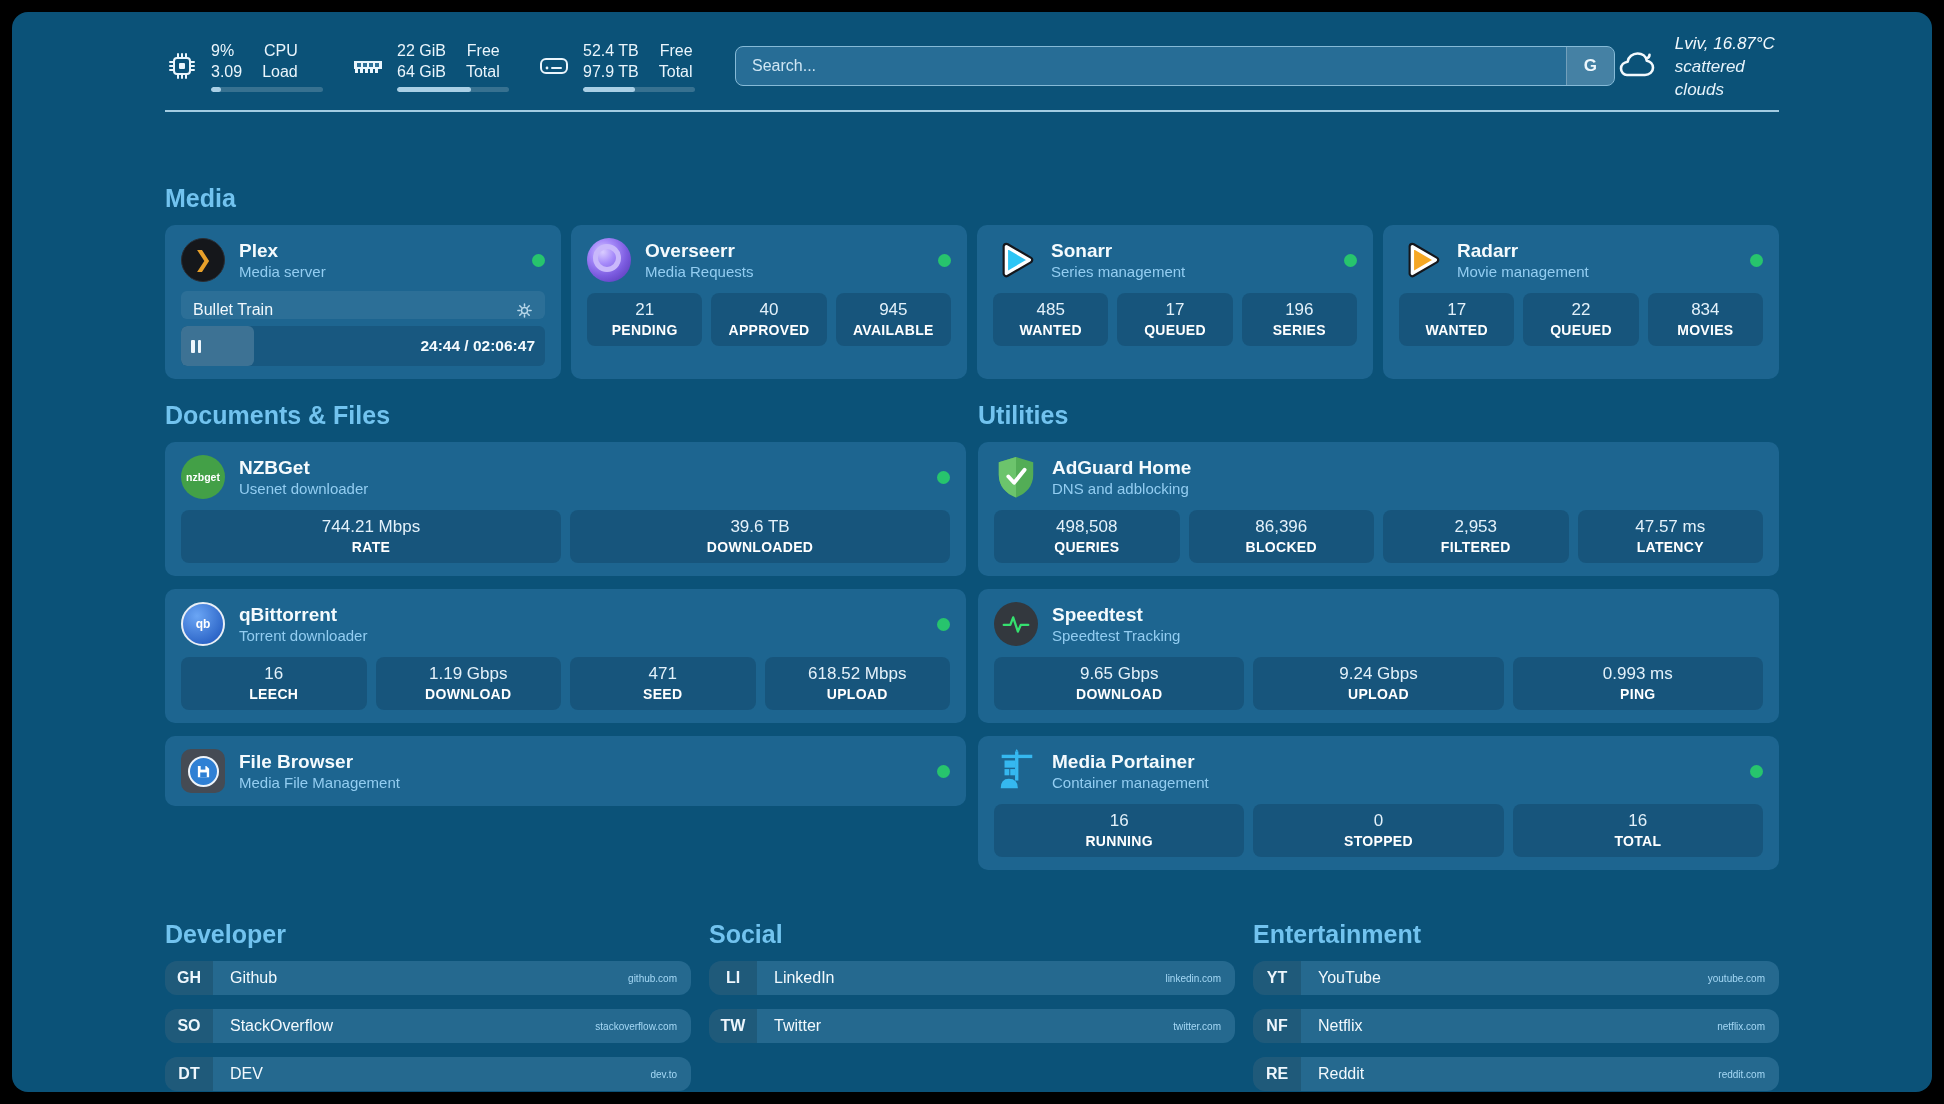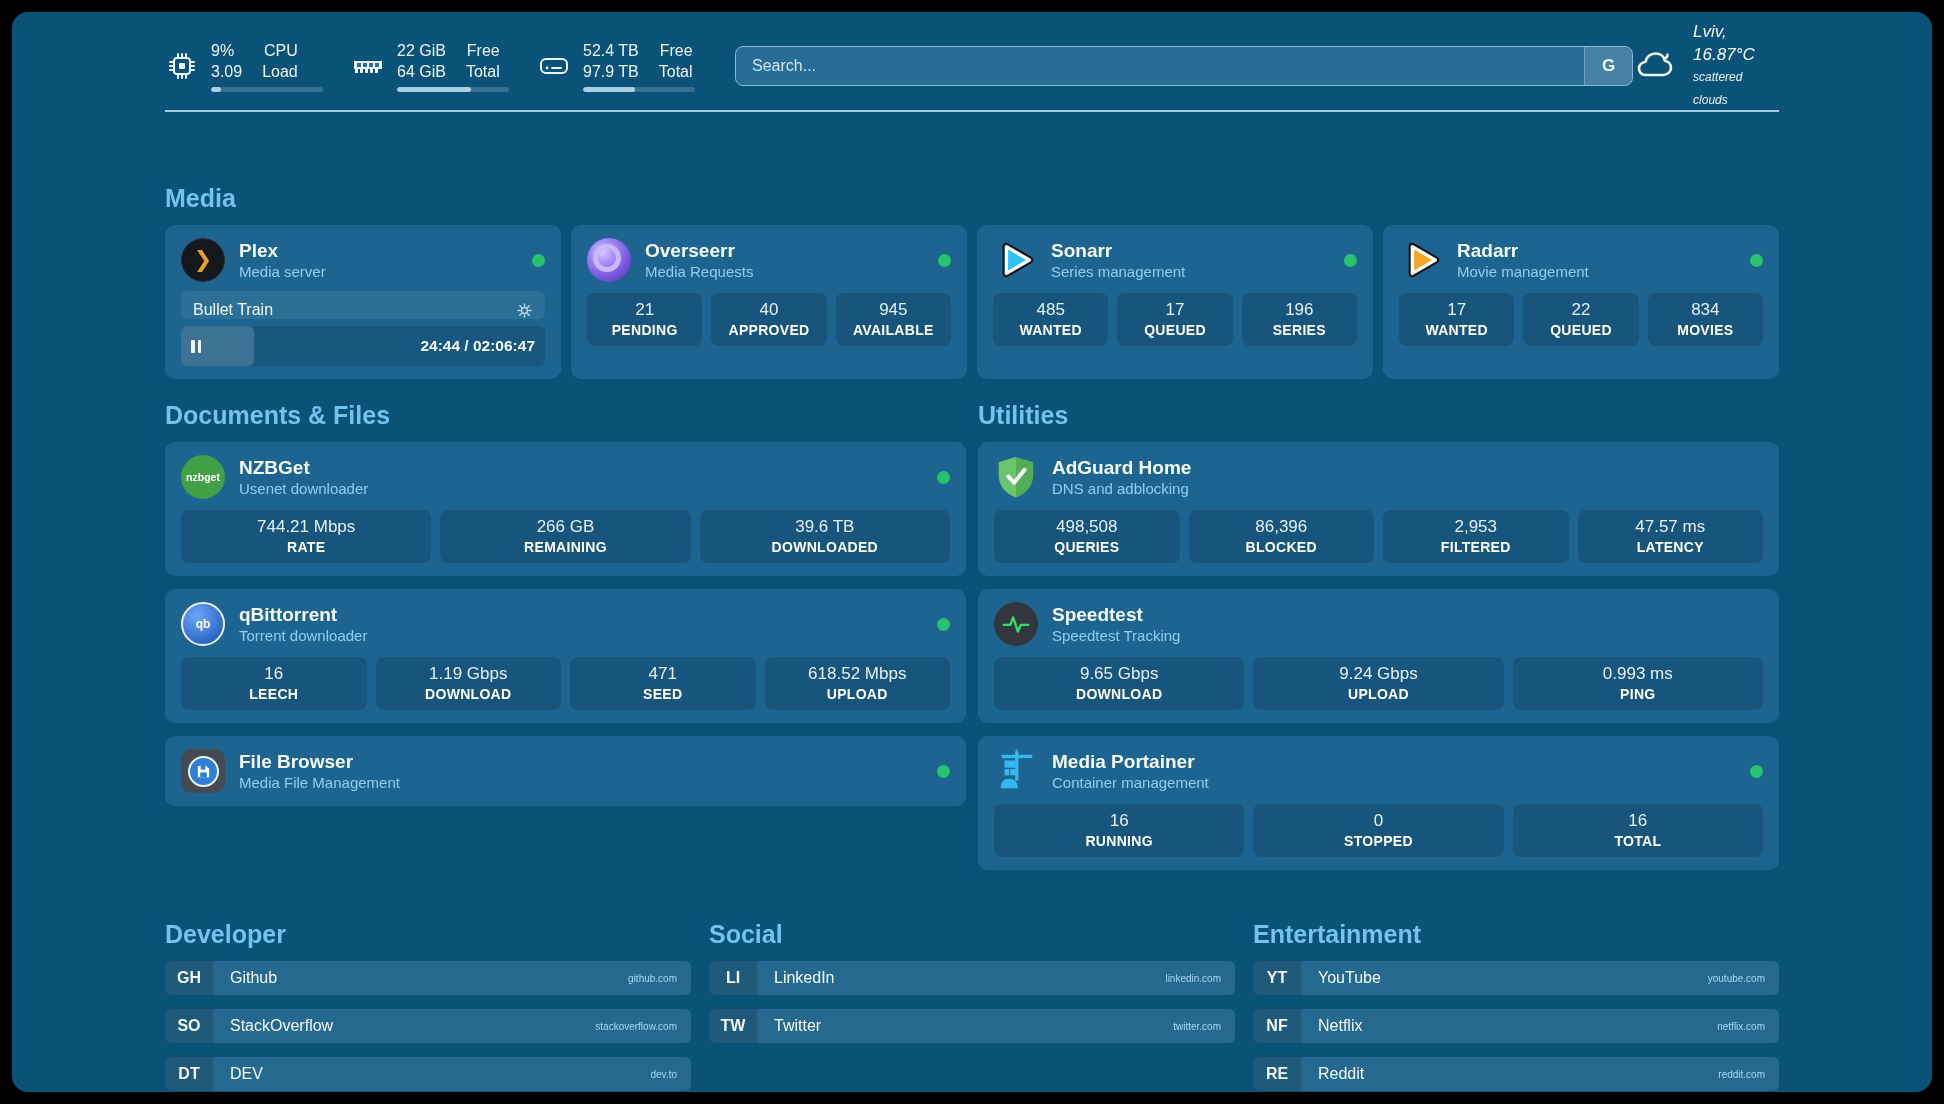--- a/index.html
+++ b/index.html
@@ -21,21 +21,21 @@
   .search-wrap { margin-left:40px; width:985px; height:40px; display:flex; align-items:stretch;
     background:#276d96; border:1.5px solid #86bad7; border-radius:8px; overflow:hidden; }
   .search-input { flex:1; background:transparent; border:none; outline:none; padding:0 16px;
     color:#e5e5e5; font-size:16px; font-family:inherit; }
   .search-input::placeholder { color:#cfe6f4; }
   .search-btn { width:48px; border:none; border-left:1px solid rgba(255,255,255,0.25);
     background:rgba(255,255,255,0.14); color:#eef7fd; font-size:17px; font-weight:bold; cursor:pointer; }
 
   .weather { margin-left:auto; display:flex; align-items:center; gap:14px; color:#f2f9fd;font-style:italic; }
   .weather-text { font-size:17px; line-height:23px; }
-  .weather-text .cond { font-size:12px; color:#e6f3fb; }
+  .weather-text .cond { font-size:17px; color:#e6f3fb; }
 
   .divider { margin-top:16px; border-bottom:2px solid rgba(190,226,245,0.85); }
 
   
   .section-title { color:#72c3ef; font-size:25px; font-weight:600; margin-bottom:12px; }
   .media-section { margin-top:72px; }
   .media-grid { display:grid; grid-template-columns:repeat(4,1fr); gap:10px; }
 
   .card { background:#1d6590; border-radius:10px; padding:13px 16px; position:relative; }
   .card.clickable { cursor:pointer; }
@@ -79,21 +79,21 @@
   .qb-badge { background:radial-gradient(circle at 35% 30%, #6ba6f5, #2d66c8 75%); border:2px solid #e9eff6; }
   .qb-badge span { color:#fff; font-size:12px; font-weight:600; }
   .fb-outer { width:44px; height:44px; border-radius:10px; background:#454b54;
     display:flex; align-items:center; justify-content:center; }
   .fb-circle { width:31px; height:31px; border-radius:50%; background:#2f80d4; border:2.5px solid #eef4fa;
     display:flex; align-items:center; justify-content:center; }
   .speed-badge { background:#33383e; }
 
   
   .bookmarks { display:grid; grid-template-columns:repeat(3,1fr); gap:18px; margin-top:50px; }
-  .bm-item { display:flex; align-items:stretch; background:#25698f; border-radius:6px;
+  .bm-item { display:flex; align-items:stretch; background:#25698f; border-radius:12px;
     overflow:hidden; height:34px; margin-bottom:14px; cursor:pointer; }
   .bm-item:last-child { margin-bottom:0; }
   .bm-abbr { width:48px; background:rgba(0,0,0,0.14); display:flex; align-items:center; justify-content:center;
     color:#eef6fc; font-size:16px; font-weight:600; }
   .bm-name { flex:1; display:flex; align-items:center; padding-left:17px; color:#f2f9fd; font-size:16px; }
   .bm-url { display:flex; align-items:center; padding-right:14px; color:#a5d8f5; font-size:10px; }
 </style>
 </head>
 <body>
 
@@ -339,24 +339,20 @@
               <div class="app-sub">Usenet downloader</div>
             </div>
             <span class="status-dot"></span>
           </div>
           <div class="stat-row">
             <div class="stat-box">
               <div class="v">744.21 Mbps</div>
               <div class="l">RATE</div>
             </div>
             <div class="stat-box">
-              <div class="v">266 GB</div>
-              <div class="l">REMAINING</div>
-            </div>
-            <div class="stat-box">
               <div class="v">39.6 TB</div>
               <div class="l">DOWNLOADED</div>
             </div>
           </div>
         </div>
 
         <div class="card clickable">
           <div class="app-header">
             <span class="badge circle qb-badge">
               <span>qb</span>

